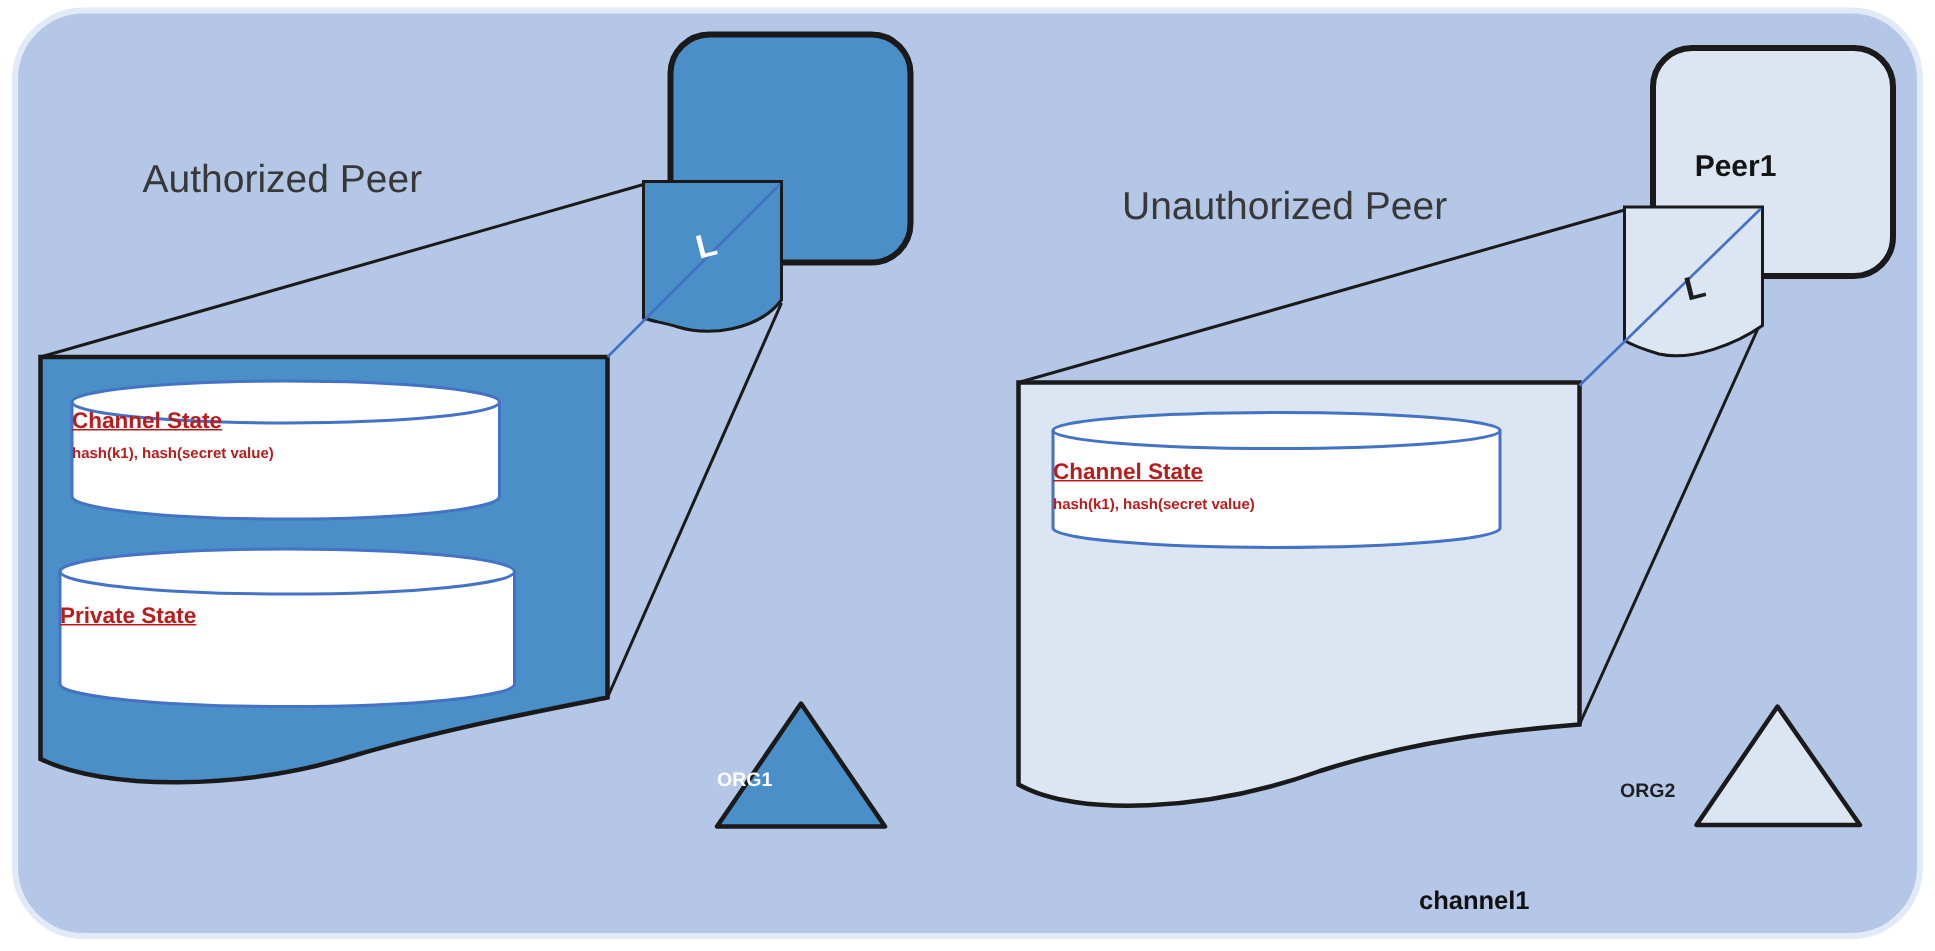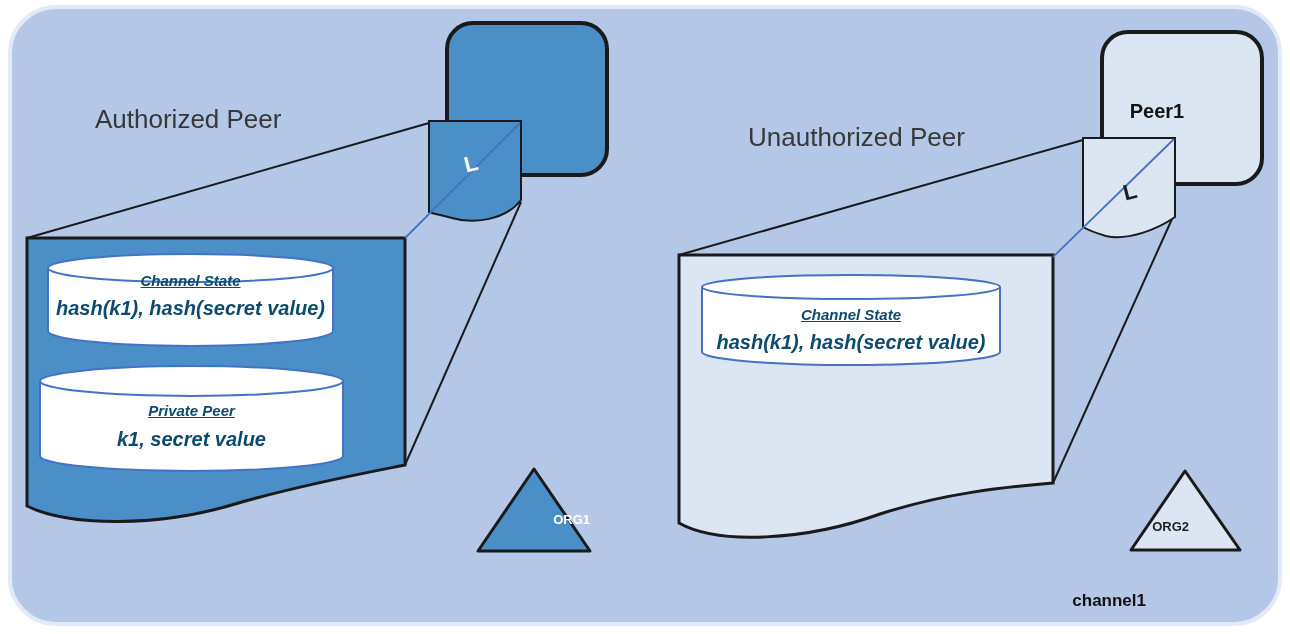--- a/index.html
+++ b/index.html
@@ -24,27 +24,27 @@
   .callout{stroke:var(--outline,#1a1a1a);stroke-width:2;fill:none;}
   .blueline{stroke:var(--line-blue,#4472c4);stroke-width:1.8;fill:none;}
   .label{position:absolute;white-space:nowrap;}
   .heading{font-size:26px;color:var(--heading-text,#383838);}
   .peer-label{width:160px;text-align:center;font-size:20px;font-weight:bold;}
   .peer0{left:447px;top:86px;color:#ffffff;}
   .peer1{left:1077px;top:100px;color:#141414;}
   .ledger-label{width:92px;text-align:center;font-size:22px;font-weight:bold;transform:rotate(-14deg);}
   .ledger-left{left:425px;top:151px;color:#ffffff;}
   .ledger-right{left:1084px;top:179px;color:#1f1f1f;}
-  .db-text{text-align:center;color:#0c4a6e;font-style:italic;}
+  .db-text{color:#b91c1c;}
   .db-title{font-size:15px;font-weight:bold;text-decoration:underline;}
-  .db-values{font-size:20px;font-weight:600;}
-  .org-label{text-align:right;font-size:13px;font-weight:bold;}
+  .db-values{font-size:10px;font-weight:600;}
+  .org-label{text-align:left;font-size:13px;font-weight:bold;}
   .org1{left:478px;top:512px;width:112px;color:#ffffff;}
   .org2{left:1080px;top:519px;width:109px;color:#1f1f1f;}
-  .channel{left:946px;top:591px;width:200px;text-align:right;font-size:17px;font-weight:bold;color:#111111;}
+  .channel{left:946px;top:591px;width:200px;text-align:left;font-size:17px;font-weight:bold;color:#111111;}
 </style>
 </head>
 <body>
 
 <div id="stage">
   <div id="board"></div>
 
   <svg class="overlay" viewBox="0 0 1290 634">
 
     <line class="callout" x1="27" y1="238" x2="429" y2="123"></line>
@@ -79,22 +79,21 @@
   <div class="label heading" style="left:748px;top:122px;">Unauthorized Peer</div>
 
   <div class="label peer-label peer1">Peer1</div>
 
   <div class="label ledger-label ledger-left">L</div>
   <div class="label ledger-label ledger-right">L</div>
 
   <div class="label db-text db-title" style="left:48px;top:272px;width:285px;">Channel State</div>
   <div class="label db-text db-values" style="left:48px;top:297px;width:285px;">hash(k1), hash(secret value)</div>
 
-  <div class="label db-text db-title" style="left:40px;top:402px;width:303px;">Private Peer</div>
-  <div class="label db-text db-values" style="left:40px;top:428px;width:303px;">k1, secret value</div>
+  <div class="label db-text db-title" style="left:40px;top:402px;width:303px;">Private State</div>
 
   <div class="label db-text db-title" style="left:702px;top:306px;width:298px;">Channel State</div>
   <div class="label db-text db-values" style="left:702px;top:331px;width:298px;">hash(k1), hash(secret value)</div>
 
   <div class="label org-label org1">ORG1</div>
   <div class="label org-label org2">ORG2</div>
 
   <div class="label channel">channel1</div>
 </div>
 

